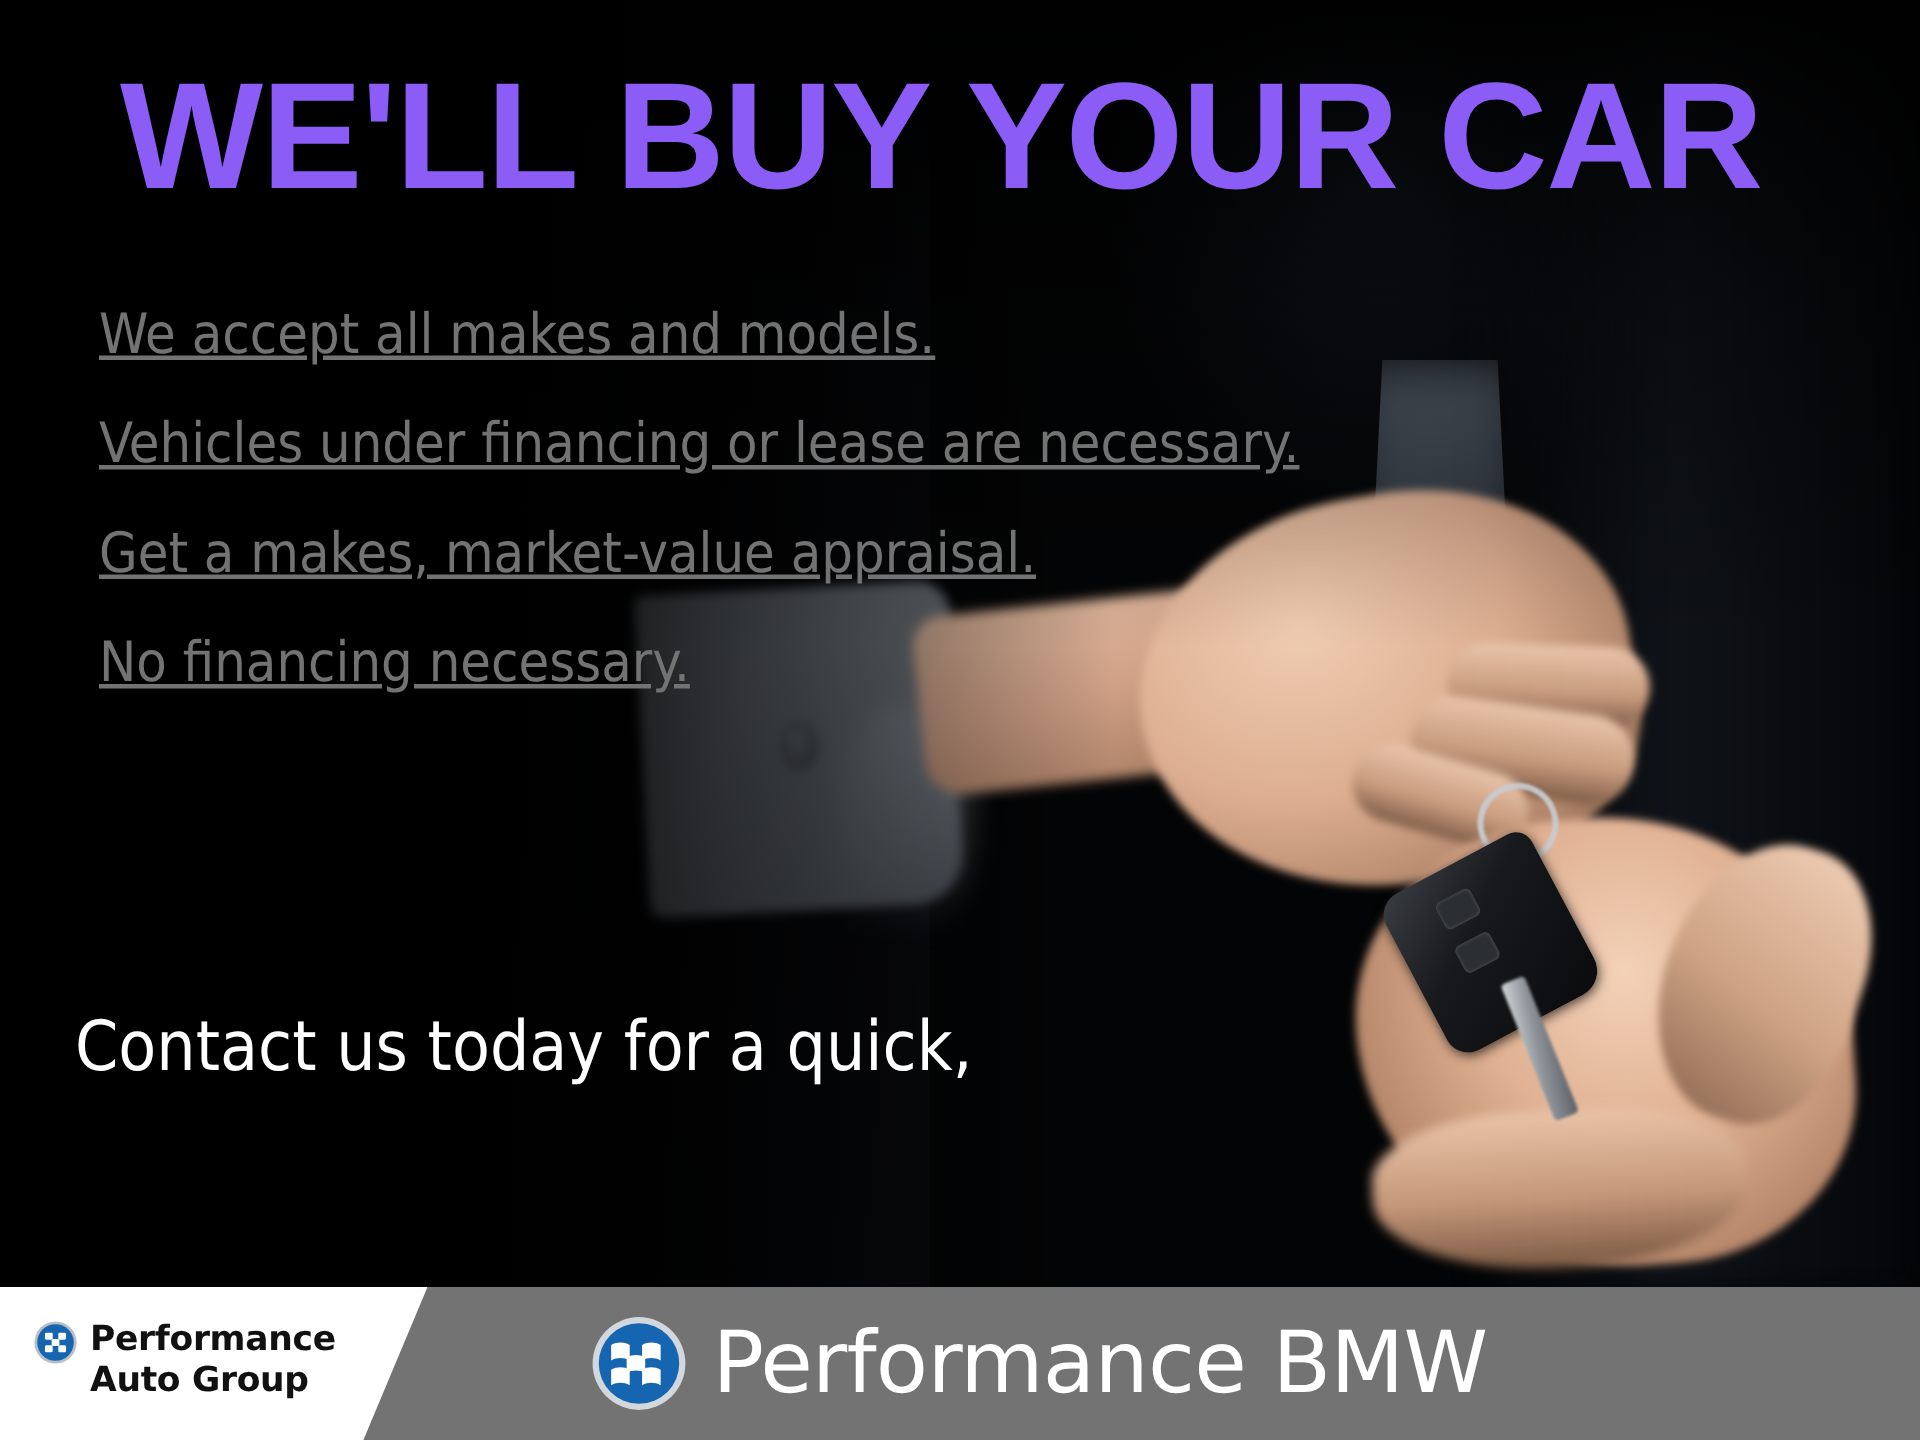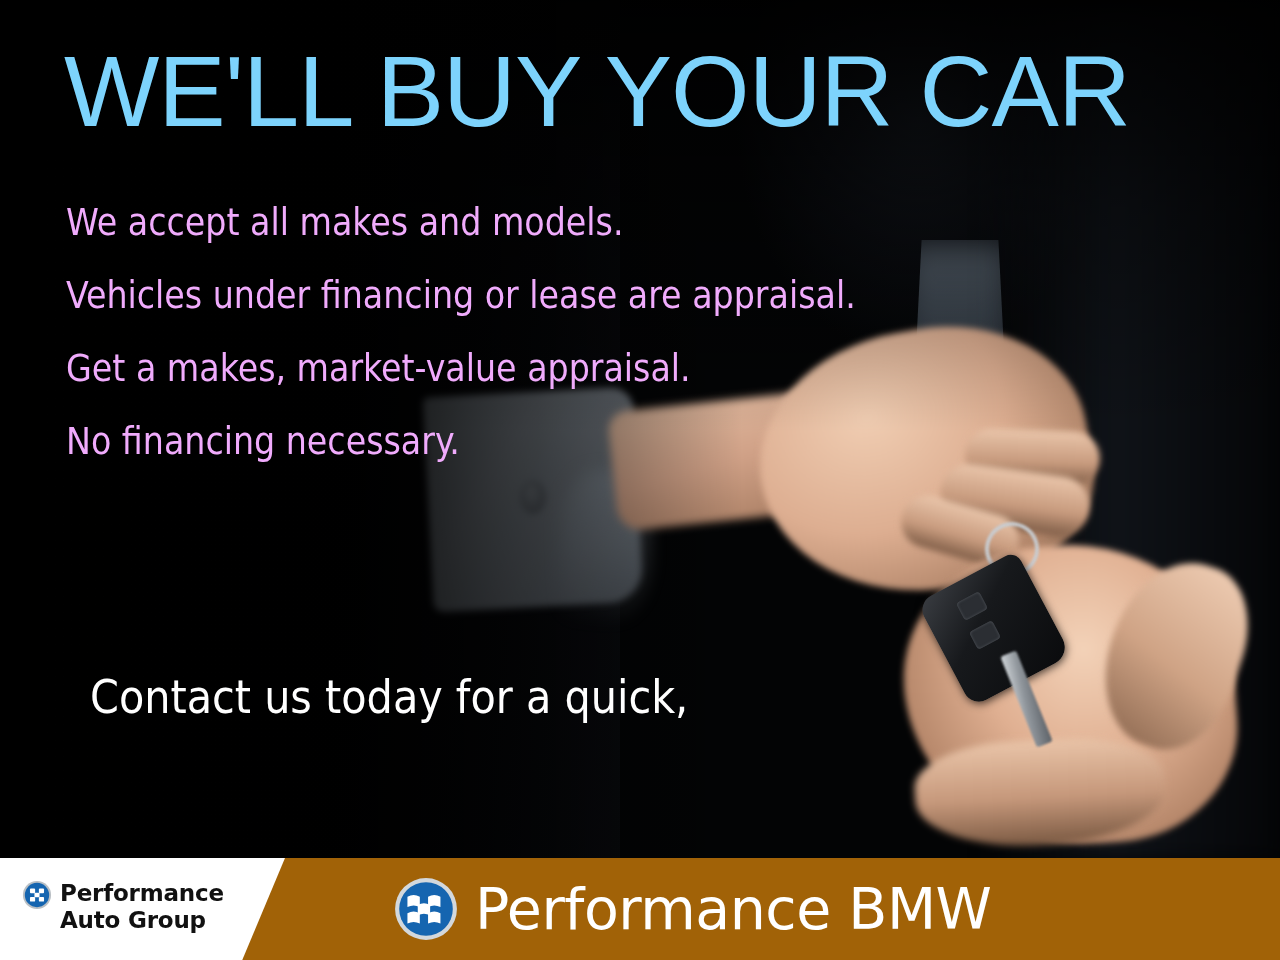--- a/index.html
+++ b/index.html
@@ -164,58 +164,59 @@
   .vignette {
     position: absolute; inset: 0;
     background:
       linear-gradient(90deg, rgba(0,0,0,1) 0%, rgba(0,0,0,.97) 26%, rgba(0,0,0,.55) 42%, rgba(0,0,0,0) 58%),
       linear-gradient(180deg, rgba(0,0,0,.92) 0%, rgba(0,0,0,.35) 22%, rgba(0,0,0,0) 45%);
   }
 
   
   .headline {
     position: absolute;
-    left: 64px; top: 41px;
+    left: 80px; top: 41px;
     font-size: 101px;
     line-height: 1;
     letter-spacing: -1px;
-    color: #7dd3fc;
-    font-weight: 400;
+    color: #8b5cf6;
+    font-weight: 700;
     white-space: nowrap;
   }
   .bullets {
     position: absolute;
     left: 66px; top: 186px;
     width: 900px;
   }
   .bullet {
     font-family: "DejaVu Sans Condensed", "Liberation Sans Narrow", "Liberation Sans", sans-serif;
     font-stretch: condensed;
     font-size: 37px;
     line-height: 73px;
-    color: #f0abfc;
+    color: #737373;
     white-space: nowrap;
+    text-decoration: underline;
   }
   .cta {
     position: absolute;
     left: 50px; top: 668px;
     font-family: "DejaVu Sans Condensed", "Liberation Sans Narrow", "Liberation Sans", sans-serif;
     font-stretch: condensed;
     font-size: 46px;
     line-height: 58px;
     color: #ffffff;
   }
-  .cta div { white-space: nowrap; margin-left: 40px; }
+  .cta div { white-space: nowrap; }
 
   
   .footer {
     position: absolute;
     left: 0; bottom: 0;
     width: 1280px; height: 102px;
-    background: #a16207;
+    background: #737373;
     overflow: hidden;
   }
   .footer-white {
     position: absolute;
     left: 0; top: 0;
     width: 285px; height: 102px;
     background: #ffffff;
     clip-path: polygon(0 0, 100% 0, 85% 100%, 0 100%);
   }
   .pag-logo-wrap {
@@ -276,21 +277,21 @@
     <div class="fob-btn1"></div>
     <div class="fob-btn2"></div>
     <div class="key-blade"></div>
     <div class="vignette"></div>
   </div>
 
   <div class="headline">WE'LL BUY YOUR CAR</div>
 
   <div class="bullets">
     <div class="bullet">We accept all makes and models.</div>
-    <div class="bullet">Vehicles under financing or lease are appraisal.</div>
+    <div class="bullet">Vehicles under financing or lease are necessary.</div>
     <div class="bullet">Get a makes, market-value appraisal.</div>
     <div class="bullet">No financing necessary.</div>
   </div>
 
   <div class="cta">
     <div>Contact us today for a quick,</div>
   </div>
 
   <div class="footer">
     <div class="footer-white"></div>

